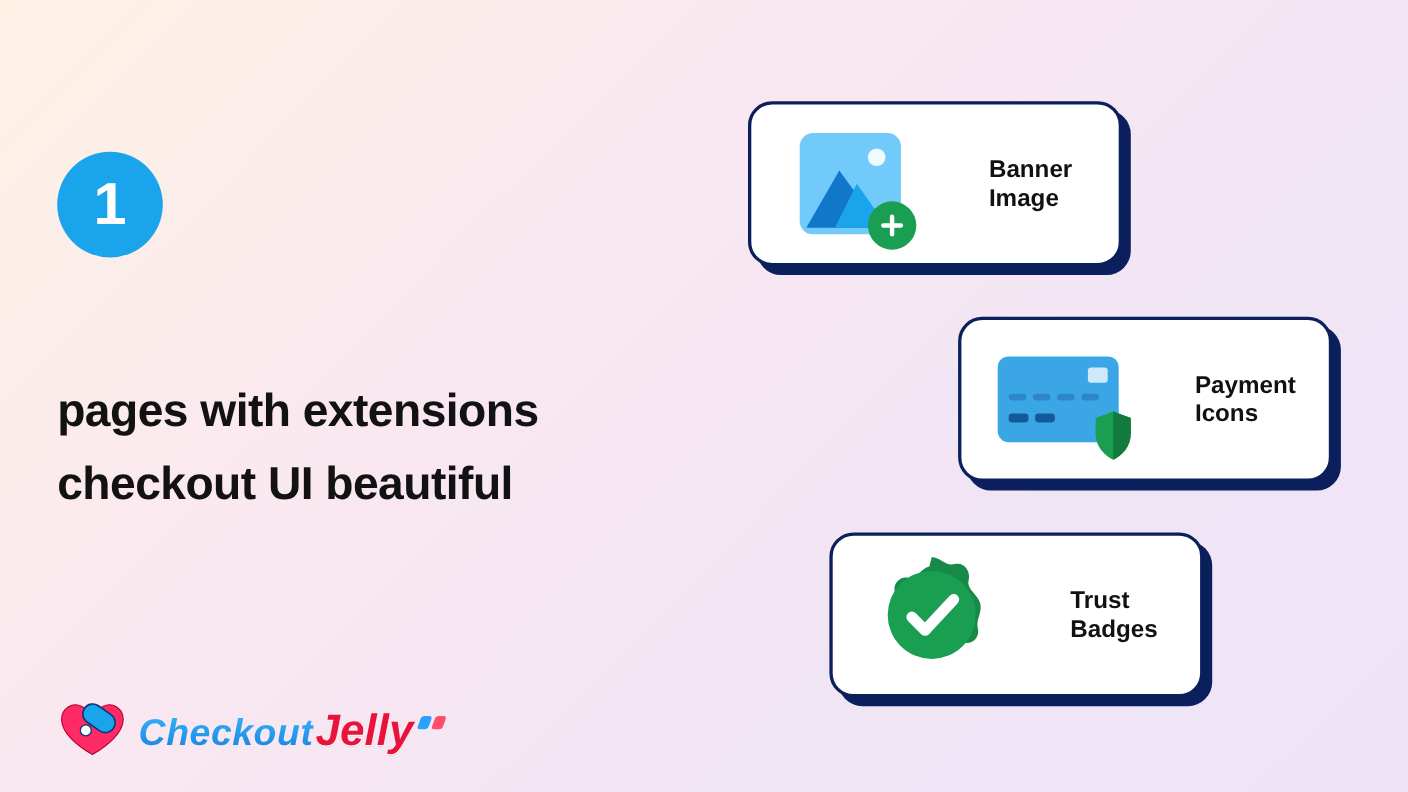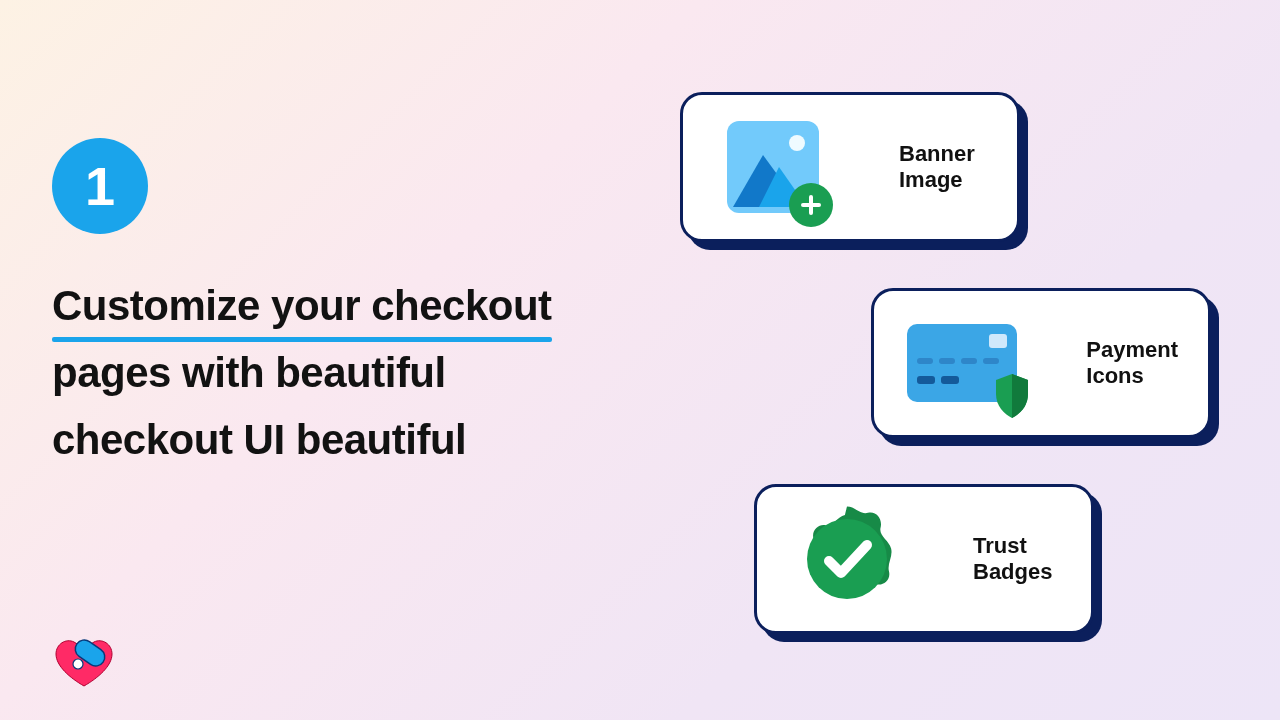--- a/index.html
+++ b/index.html
@@ -113,22 +113,22 @@
   .logo .accent .a2 { background:#ff4d6d; }
 </style>
 </head>
 <body>
 
 <div class="step-badge">
   <span>1</span>
 </div>
 
 <div class="headline">
-  <span class="line1">Customize your checkout</span><br>
-  <span>pages with beautiful</span><br>
+  <br>
+  <span>pages with extensions</span><br>
   <span>checkout UI beautiful</span>
 </div>
 
 <div class="card card-banner">
   <div class="icon-slot">
     <div class="banner-icon">
       <div class="sky"></div>
       <div class="sun"></div>
       <div class="mtn"></div>
       <div class="mtn2"></div>
@@ -179,13 +179,18 @@
 </div>
 
 <div class="logo">
   <div class="mark">
     <svg viewBox="0 0 64 52">
       <path d="M32 48 C18 40 4 28 4 16 C4 6 14 0 22 4 C26 6 30 10 32 14 C34 10 38 6 42 4 C50 0 60 6 60 16 C60 28 46 40 32 48 Z" fill="#ff2a66" stroke="#b00030" stroke-width="1"></path>
       <rect x="22" y="6" width="32" height="18" rx="9" transform="rotate(35 38 15)" fill="#1aa4eb" stroke="#083a7a" stroke-width="1.5"></rect>
       <circle cx="26" cy="26" r="5" fill="#ffffff" stroke="#083a7a" stroke-width="1.2"></circle>
     </svg>
   </div>
+  <div class="text">
+    <span class="t1">Checkout</span>
+    <span class="t2">Jelly</span>
+    <span class="accent"><span class="a1"></span><span class="a2"></span></span>
+  </div>
 </div>
 
 </body></html>

